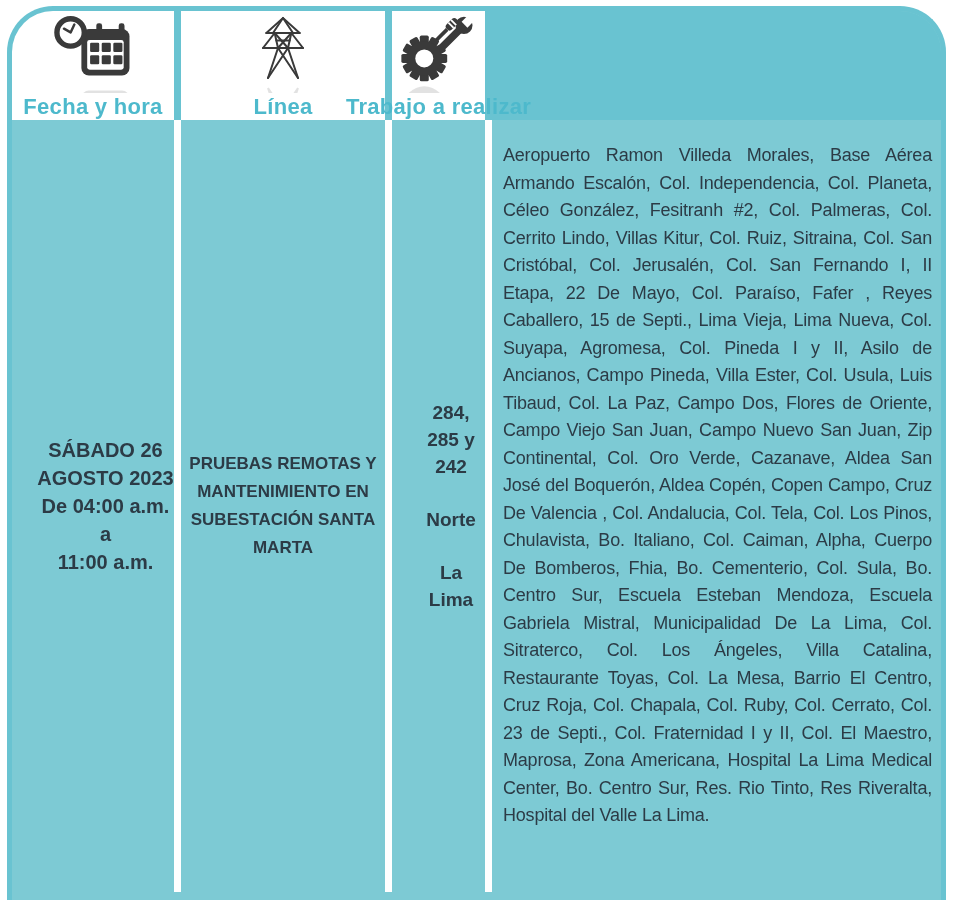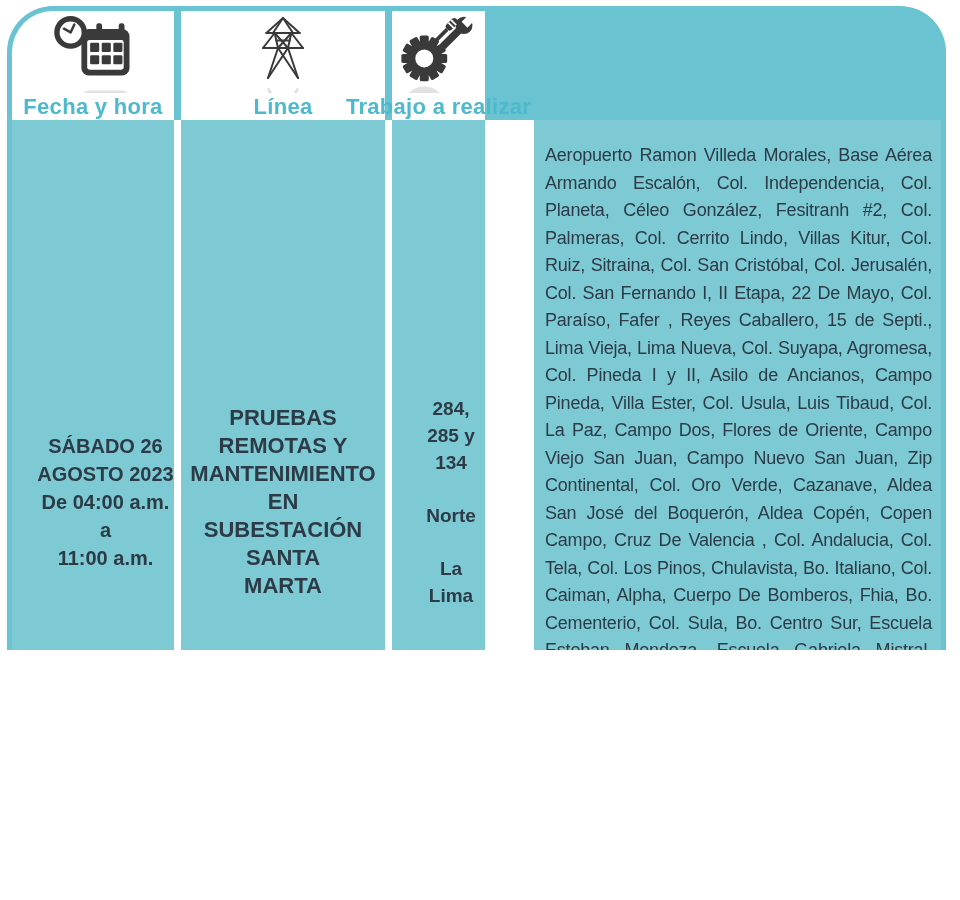--- a/index.html
+++ b/index.html
@@ -8,21 +8,21 @@
     --teal-label:#4db9cc;
     --ink:#2c3b46;
     --icon:#3a3a3a;
     --sep-white:#ffffff;
   }
   *{margin:0;padding:0;box-sizing:border-box;}
   html,body{width:960px;height:900px;overflow:hidden;background:#fff;
     font-family:"Liberation Sans","DejaVu Sans",sans-serif;}
   .page{position:relative;width:960px;height:900px;background:#fff;}
   .card{
-    position:absolute;left:7px;top:6px;width:939px;height:644px;
+    position:absolute;left:7px;top:6px;width:939px;height:894px;
     border:5px solid var(--teal-border);border-bottom:none;
     border-radius:46px 46px 0 0;
     background:var(--teal-body);
     overflow:hidden;
     display:flex;flex-direction:column;
   }
   .header-row{
     height:109px;display:grid;
     grid-template-columns:162px 204px 93px 1fr;
     column-gap:7px;background:var(--teal-border);
@@ -41,29 +41,28 @@
   .body-row{
     height:772px;display:grid;
     grid-template-columns:162px 204px 93px 1fr;
     column-gap:7px;background:var(--sep-white);
   }
   .bcell{background:var(--teal-body);color:var(--ink);padding-left:25px;}
   .cell-center{
     display:flex;flex-direction:column;justify-content:center;align-items:center;
     text-align:center;font-weight:700;font-size:20px;line-height:28px;
   }
-  .cell-trabajo{font-size:22px;padding-left:6px;padding-right:6px;}
+  .cell-trabajo{font-size:17px;padding-left:6px;padding-right:6px;}
   .cell-linea{font-size:19px;line-height:27px;}
   .cell-linea .sp{margin-top:26px;}
   .cell-lugares{
     padding:22px 9px 0 11px;
     text-align:justify;
     font-size:18px;line-height:27.5px;letter-spacing:-0.2px;
     font-weight:400;
-    margin-left:42px;
   }
   .bottom-band{flex:1;background:var(--teal-body);}
   svg{display:block;}
 </style>
 </head>
 <body>
 
 <div class="page">
   <div class="card">
 
@@ -176,21 +175,21 @@
 
       <div class="bcell cell-center cell-trabajo">
         <div>PRUEBAS REMOTAS Y</div>
         <div>MANTENIMIENTO EN</div>
         <div>SUBESTACIÓN SANTA</div>
         <div>MARTA</div>
       </div>
 
       <div class="bcell cell-center cell-linea">
         <div>284, 285 y</div>
-        <div>134</div>
+        <div>242</div>
         <div class="sp">Norte</div>
         <div class="sp">La Lima</div>
       </div>
 
       <div class="bcell cell-lugares">
         <p>Aeropuerto Ramon Villeda Morales, Base Aérea Armando Escalón, Col. Independencia, Col. Planeta,  Céleo González, Fesitranh #2, Col. Palmeras, Col. Cerrito Lindo, Villas Kitur, Col. Ruiz, Sitraina, Col. San Cristóbal, Col. Jerusalén, Col. San Fernando I, II Etapa, 22 De Mayo, Col. Paraíso, Fafer ,  Reyes Caballero, 15 de Septi., Lima Vieja, Lima Nueva, Col. Suyapa, Agromesa, Col. Pineda I y II, Asilo de Ancianos, Campo Pineda,  Villa Ester, Col. Usula, Luis Tibaud, Col. La Paz, Campo Dos, Flores de Oriente, Campo Viejo San Juan, Campo Nuevo San Juan, Zip Continental, Col. Oro Verde, Cazanave, Aldea San José del Boquerón, Aldea Copén, Copen Campo, Cruz De Valencia , Col. Andalucia, Col. Tela, Col. Los Pinos, Chulavista, Bo. Italiano, Col. Caiman, Alpha, Cuerpo De Bomberos, Fhia, Bo. Cementerio, Col. Sula, Bo. Centro Sur, Escuela Esteban Mendoza, Escuela Gabriela Mistral, Municipalidad De La Lima, Col. Sitraterco, Col. Los Ángeles, Villa Catalina, Restaurante Toyas, Col. La Mesa, Barrio El Centro, Cruz Roja, Col. Chapala, Col. Ruby, Col. Cerrato, Col. 23 de Septi., Col. Fraternidad I y II, Col. El Maestro, Maprosa, Zona Americana, Hospital La Lima Medical Center, Bo. Centro Sur, Res. Rio Tinto, Res Riveralta, Hospital del Valle La Lima.</p>
       </div>
     </div>
 
     <div class="bottom-band"></div>

